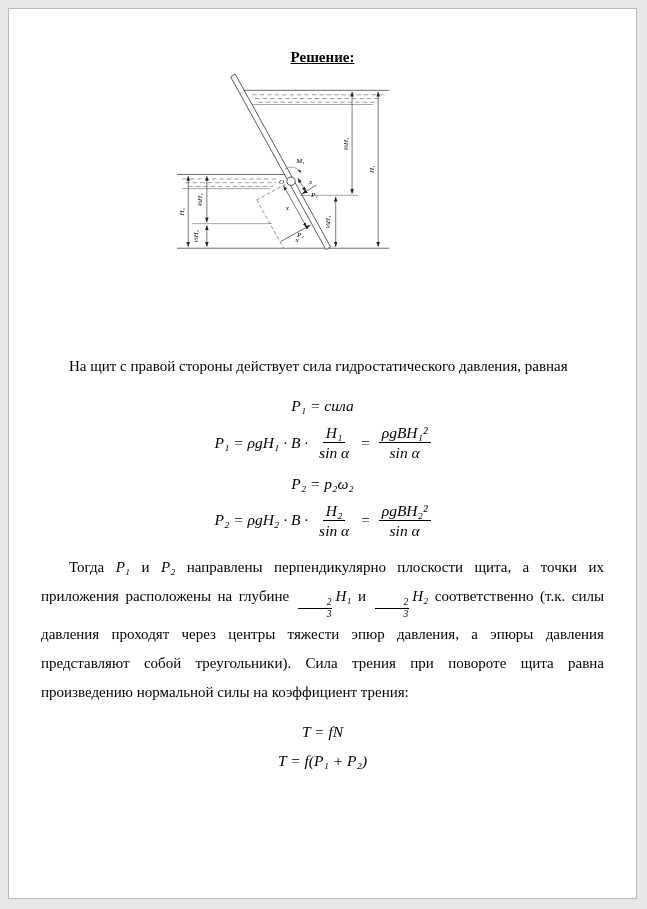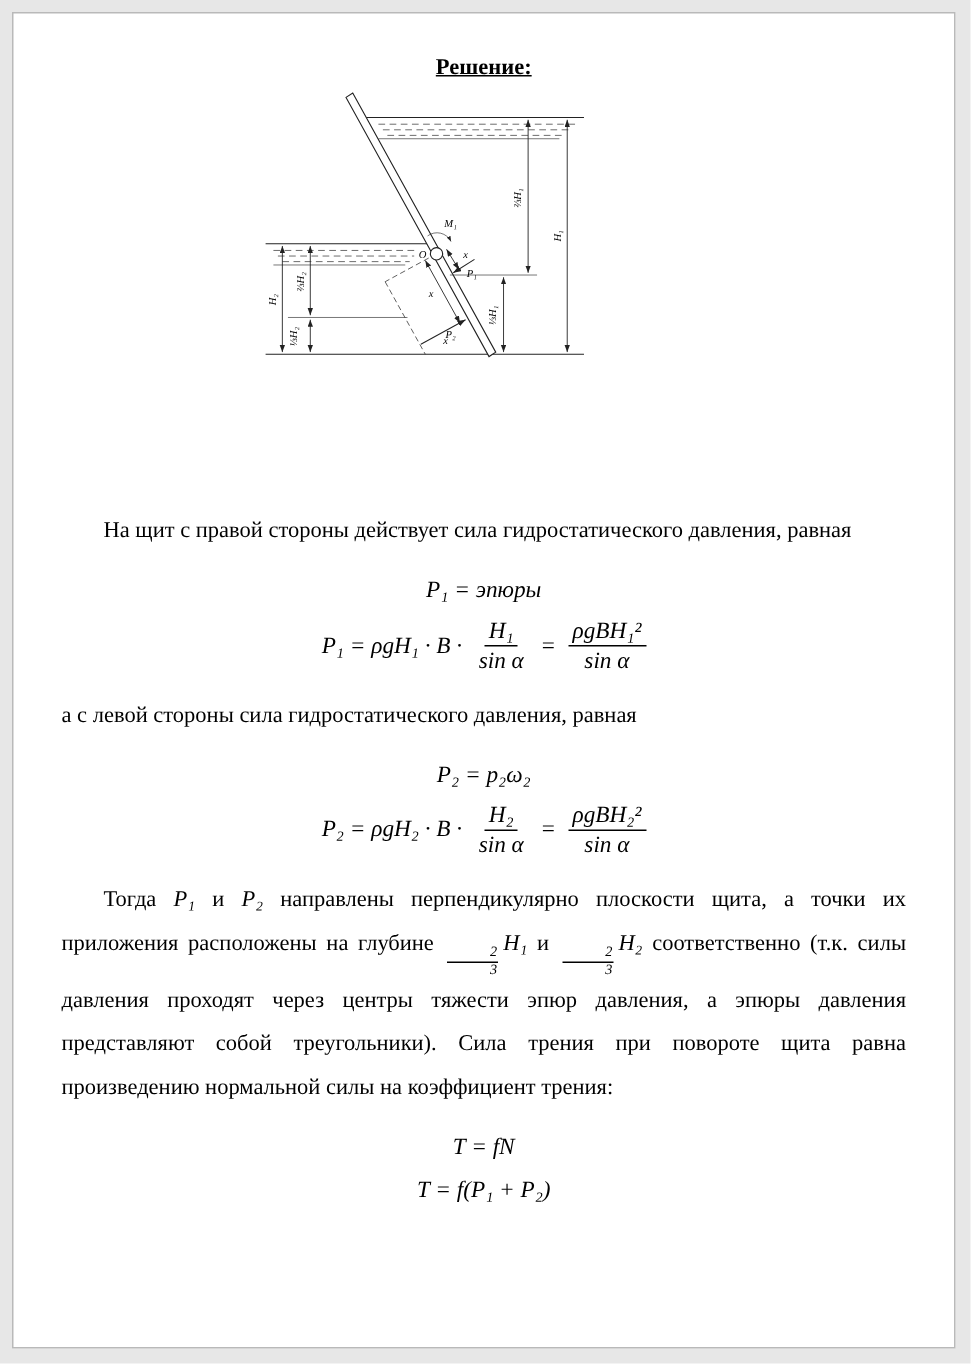--- a/index.html
+++ b/index.html
@@ -5,21 +5,21 @@
   html,body{margin:0;padding:0;}
   body{
     width:647px;height:909px;background:#e7e7e7;position:relative;
     font-family:"Liberation Serif","DejaVu Serif",serif;color:#000;
   }
   .page{
     position:absolute;left:8px;top:8px;width:629px;height:891px;
     background:#ffffff;border:1px solid #b9b9b9;box-sizing:border-box;overflow:hidden;
   }
   .heading{
-    margin:0;padding-top:28px;text-align:center;
+    margin:0;padding-top:40px;text-align:center;
     font-size:15px;font-weight:bold;text-decoration:underline;
   }
   .figure{position:relative;height:252px;margin-top:2px;}
   .figure svg{position:absolute;left:142px;top:0;}
   .text{padding:0 20px;font-size:15px;line-height:29px;}
   .body-p{margin:12px;}
   .indent{text-indent:28px;}
   .indent-lg{text-indent:46px;}
   .just{text-align:justify;}
   .mt1{margin-top:32px;}
@@ -131,36 +131,35 @@
       <circle cx="338" cy="237" r="5.5" class="gate"></circle>
       <text class="lbl" x="322" y="241">O</text>
       <text class="lbl" x="345" y="213">M₁</text>
     </svg>
   </div>
 
   <div class="text">
 
     <p class="body-p indent mt1">На щит с правой стороны действует сила гидростатического давления, равная</p>
 
-    <div class="eq">P₁ = эпюры</div>
+    <div class="eq">P₁ = сила</div>
 
     <div class="eq-frac">
       <span>P₁ = ρgH₁ · B ·</span>
       <span class="frac">
         <span class="num">H₁</span>
         <span class="den">sin α</span>
       </span>
       <span>=</span>
       <span class="frac">
         <span class="num">ρgBH₁²</span>
         <span class="den">sin α</span>
       </span>
     </div>
 
-    <p class="body-p">а с левой стороны сила гидростатического давления, равная</p>
 
     <div class="eq">P₂ = p₂ω₂</div>
 
     <div class="eq-frac">
       <span>P₂ = ρgH₂ · B ·</span>
       <span class="frac">
         <span class="num">H₂</span>
         <span class="den">sin α</span>
       </span>
       <span>=</span>

